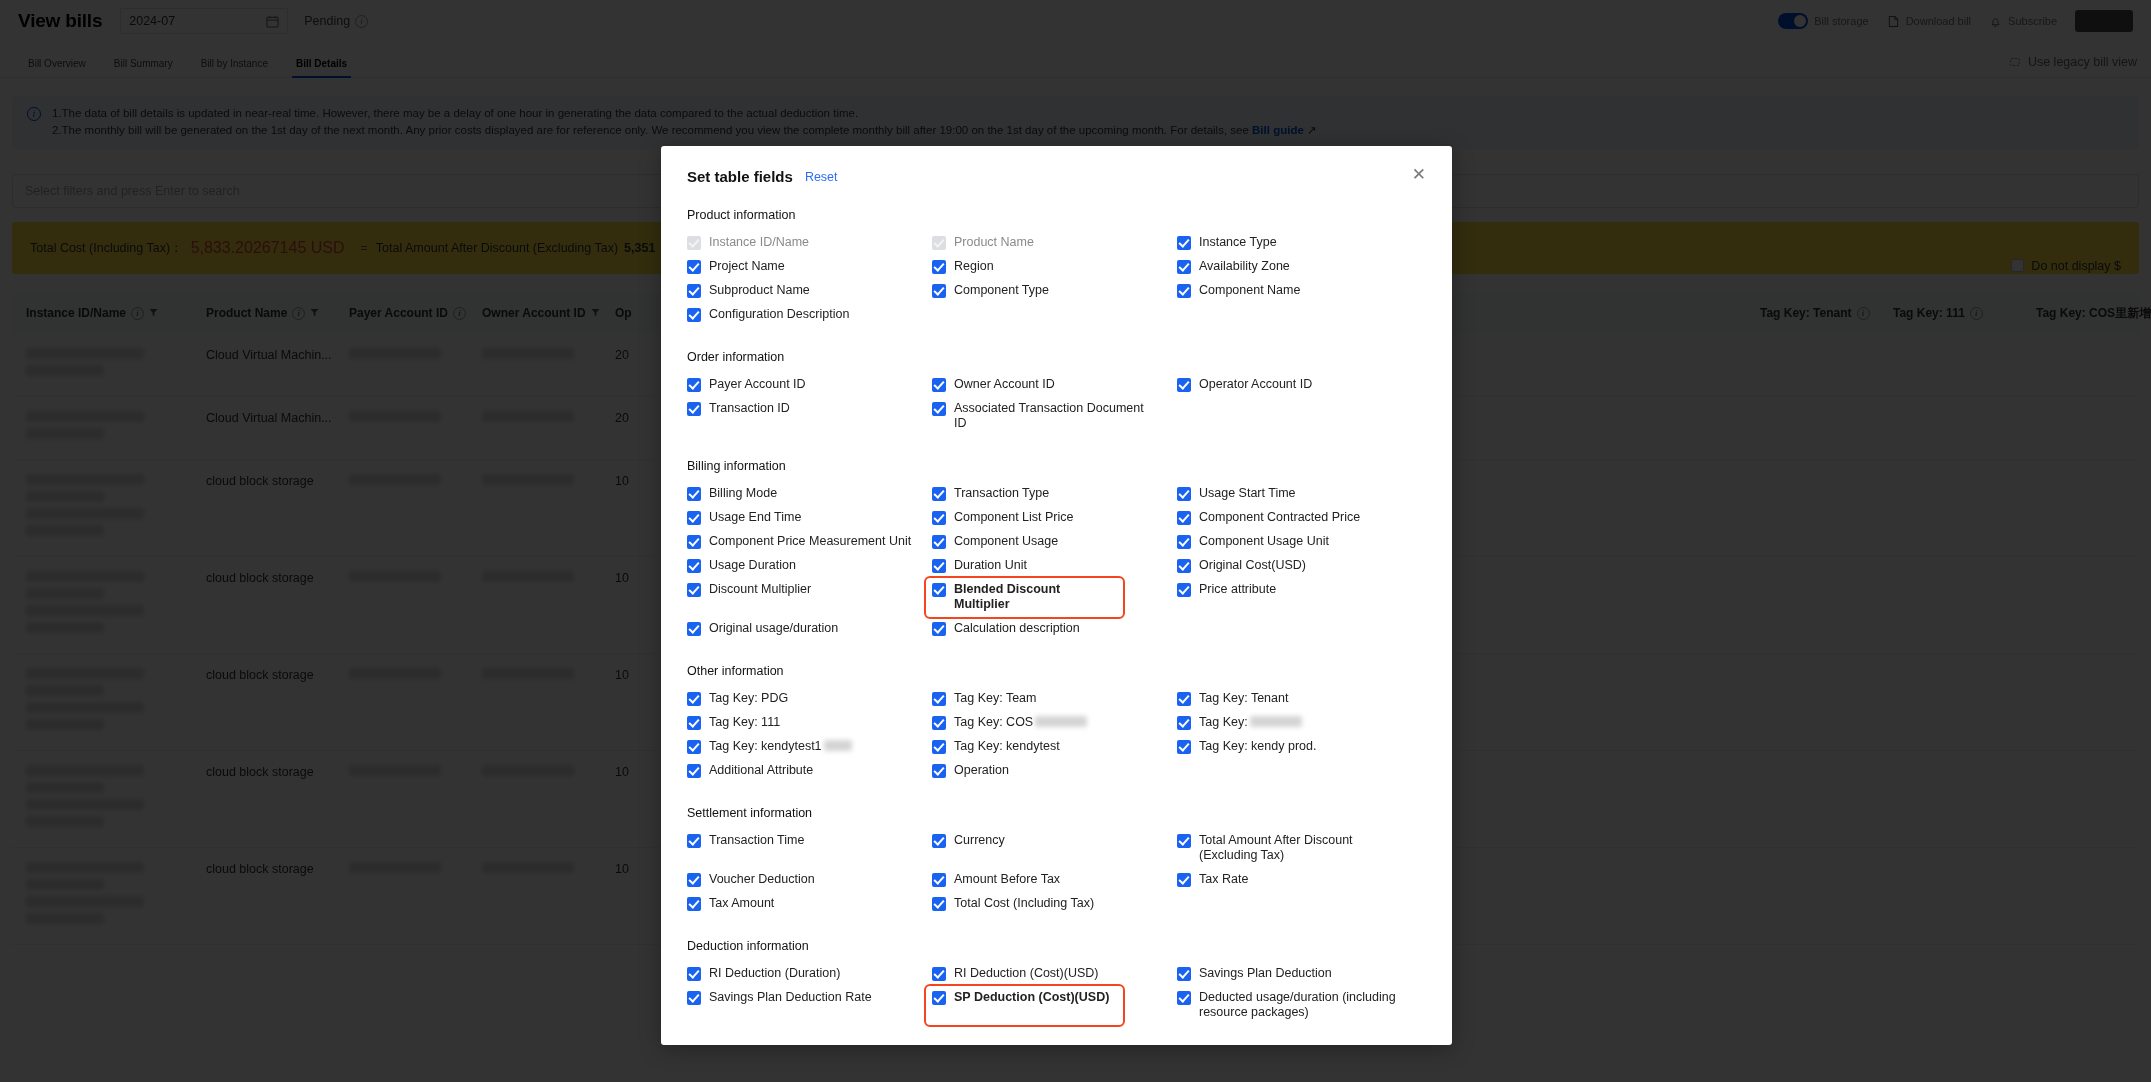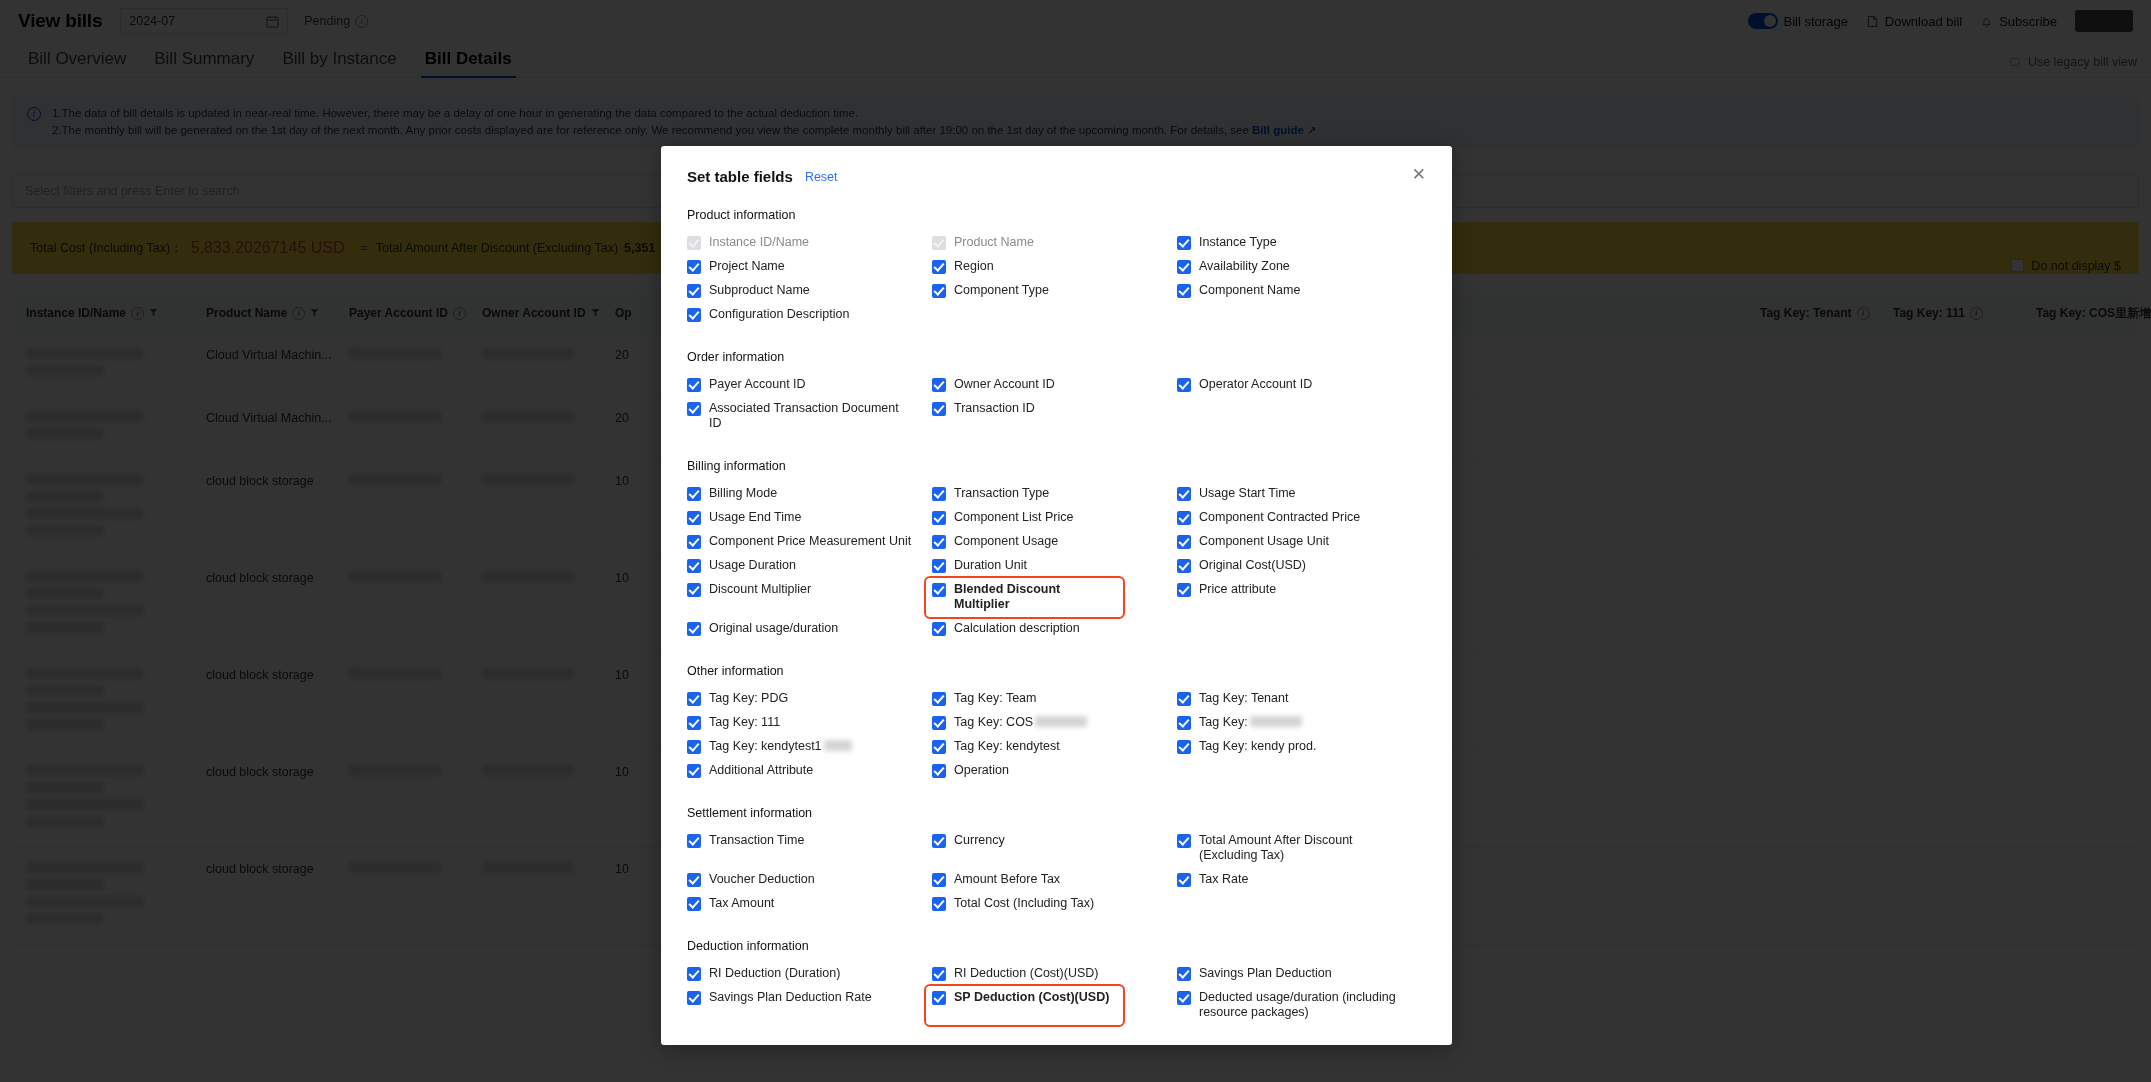--- a/index.html
+++ b/index.html
@@ -50,21 +50,21 @@
   }
   .info-circle {
     width: 13px; height: 13px; border-radius: 50%;
     border: 1px solid #999; color: #777;
     font-size: 9px; line-height: 11px; text-align: center;
     font-family: "Liberation Serif", serif; font-style: italic;
     display:inline-block;
   }
   .topbar-right {
     margin-left: auto; display: flex; align-items: center; gap: 18px;
-    font-size: 13px; color: #0f172a;
+    font-size: 11px; color: #737373;
   }
   .toggle-pill {
     width: 30px; height: 16px; border-radius: 8px; background: #0052d9;
     position: relative; flex: none;
   }
   .toggle-pill::after {
     content: ''; position: absolute; right: 2px; top: 2px;
     width: 12px; height: 12px; border-radius: 50%; background: #fff;
   }
   .tb-item { display: flex; align-items: center; gap: 6px; cursor: pointer; }
@@ -75,21 +75,21 @@
 
   
   .tabs {
     position: absolute; left: 0; top: 42px; right: 0; height: 36px;
     display: flex; align-items: flex-end;
     padding: 0 14px;
     background: #fff;
     border-bottom: 1px solid #e7e7e7;
   }
   .tab {
-    font-size: 17px; color: #444; padding: 0 14px 8px 14px;
+    font-size: 10px; color: #444; padding: 0 14px 8px 14px;
     position: relative; cursor: pointer;
   }
   .tab.active { color: #000; font-weight: bold; }
   .tab.active::after {
     content: ''; position: absolute; left: 10px; right: 10px; bottom: -1px;
     height: 2px; background: #0052d9;
   }
   .legacy-link {
     margin-left: auto; display: flex; align-items: center; gap: 6px;
     font-size: 12.5px; color: #666; padding-bottom: 8px;
@@ -533,25 +533,25 @@
         <div class="cb-row">
           <span class="cb"></span>
           <span class="cb-label">Owner Account ID</span>
         </div>
         <div class="cb-row">
           <span class="cb"></span>
           <span class="cb-label">Operator Account ID</span>
         </div>
         <div class="cb-row">
           <span class="cb"></span>
+          <span class="cb-label">Transaction ID</span>
+        </div>
+        <div class="cb-row">
+          <span class="cb"></span>
           <span class="cb-label">Associated Transaction Document ID</span>
-        </div>
-        <div class="cb-row">
-          <span class="cb"></span>
-          <span class="cb-label">Transaction ID</span>
         </div>
       </div>
       <div class="group-title">Billing information</div>
       <div class="grid3">
         <div class="cb-row">
           <span class="cb"></span>
           <span class="cb-label">Billing Mode</span>
         </div>
         <div class="cb-row">
           <span class="cb"></span>

